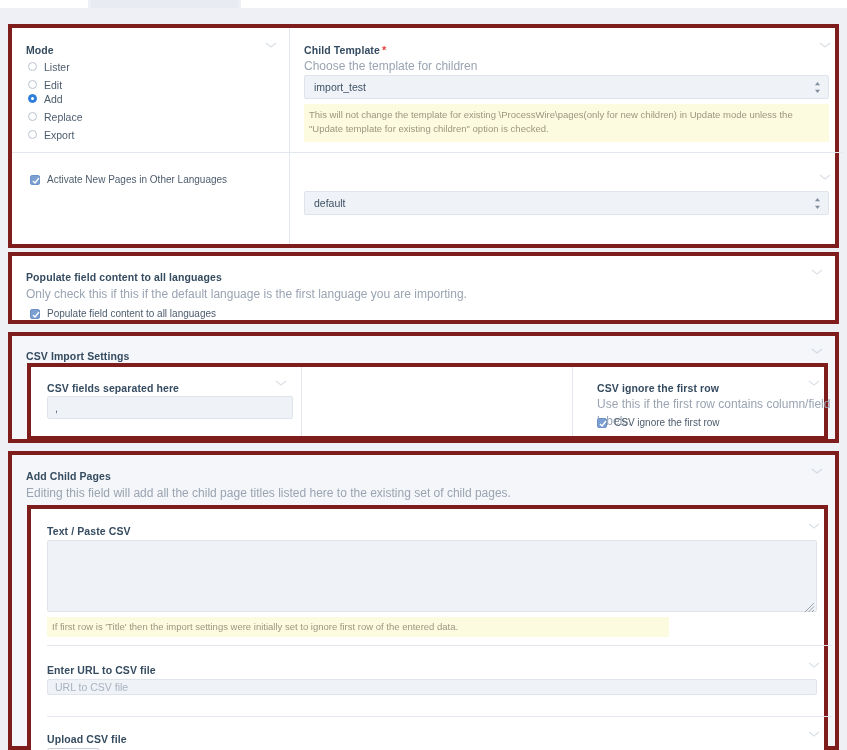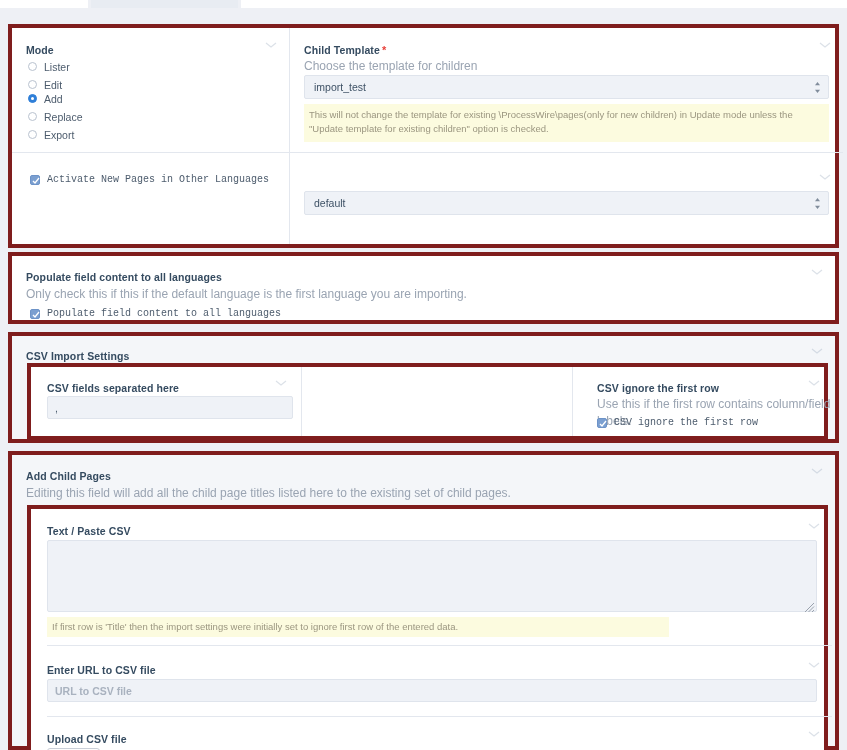--- a/index.html
+++ b/index.html
@@ -122,21 +122,21 @@
     margin-right: 7px; position: relative; flex: 0 0 auto;
   }
   .radio.on { border-color: #2f7fd8; background: #2f7fd8; }
   .radio.on::after {
     content:""; position:absolute; left:2px; top:2px;
     width: 3px; height: 3px; border-radius: 50%; background: #fff;
   }
   .radio-lbl { font-size: 10.5px; color: #4d5c6d; }
 
   
-  .cb-row { display: flex; align-items: center; font-family: Liberation Mono, monospace; }
+  .cb-row { display: flex; align-items: center; }
   .cb {
     width: 10px; height: 10px; border-radius: 2px;
     background: #7b9fd0; border: 1px solid #6d93c8;
     margin-right: 7px; flex: 0 0 auto; position: relative;
   }
   .cb svg { position: absolute; left: 1px; top: 1px; }
   .cb-lbl { font-size: 10px; color: #4d5c6d; }
 
   
   .browse {
@@ -369,21 +369,21 @@
       <div style="position:absolute; left:0; top:137px; width:801px; height:70px;">
         <div style="position:absolute; left:16px; top:14px;">
           <span class="hdr">Enter URL to CSV file</span>
         </div>
         <div class="chev" style="right:10px; top:15px;">
           <svg width="12" height="8" viewBox="0 0 12 8">
               <path d="M1 2 L6 6 L11 2" stroke="#93a3b8" stroke-width="1.2" fill="none"></path>
             </svg>
         </div>
         <div style="position:absolute; left:16px; top:33px; width:770px;">
-          <input class="txt" style="height: 23px; font-weight: bold;" type="text" placeholder="URL to CSV file">
+          <input class="txt" style="height: 16px;" type="text" placeholder="URL to CSV file">
         </div>
       </div>
 
       <div style="position:absolute; left:16px; top:207px; width:785px; height:1px; background:#e3e7ee;"></div>
 
       <div style="position:absolute; left:0; top:208px; width:801px; height:41px;">
         <div style="position:absolute; left:16px; top:12px;">
           <span class="hdr">Upload CSV file</span>
         </div>
         <div class="chev" style="right:10px; top:13px;">

